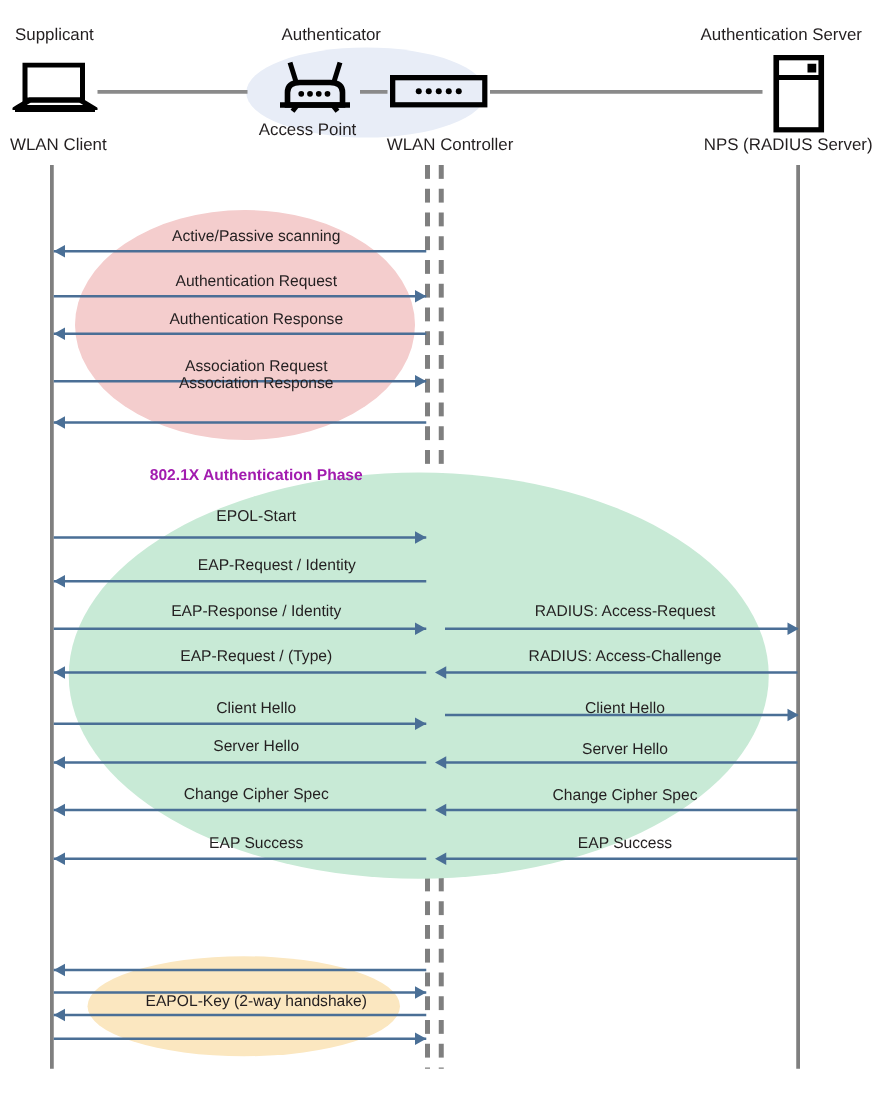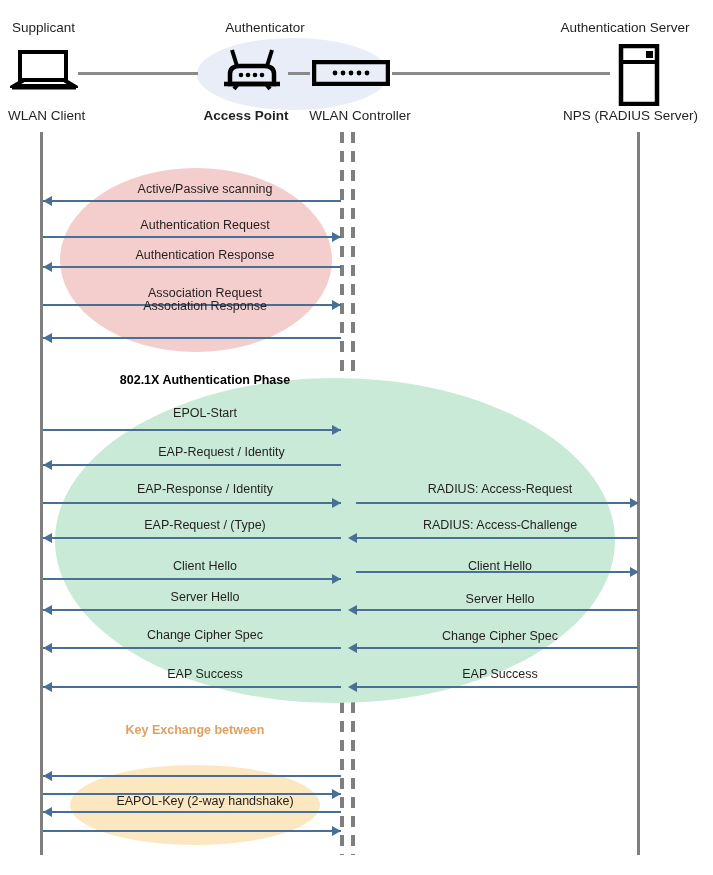--- a/index.html
+++ b/index.html
@@ -165,38 +165,37 @@
 
   <div class="icon-box" style="left:618px; top:44px;">
     <svg width="42" height="62" viewBox="0 0 42 62">
       <rect x="3" y="2" width="36" height="58" fill="none" stroke="#000" stroke-width="4.5"></rect>
       <line x1="3" y1="18" x2="39" y2="18" stroke="#000" stroke-width="4"></line>
       <rect x="28" y="7" width="7" height="7" fill="#000"></rect>
     </svg>
   </div>
 
   <div class="actor-sublabel" style="left:0px; top:108px; width:100px; text-align:left; padding-left:8px;">WLAN Client</div>
-  <div class="actor-sublabel" style="left:196px; top:108px; width:100px;font-weight:bold;">Access Point</div>
+  <div class="actor-sublabel" style="left:196px; top:96px; width:100px;">Access Point</div>
   <div class="actor-sublabel" style="left:300px; top:108px; width:120px;">WLAN Controller</div>
   <div class="actor-sublabel" style="left:548px; top:108px; width:165px;">NPS (RADIUS Server)</div>
 
   <div class="lifeline" style="left:40px; top:132px; height:723px;"></div>
   <div class="lifeline-dash" style="left:340px; top:132px; height:723px;"></div>
   <div class="lifeline-dash" style="left:351px; top:132px; height:723px;"></div>
   <div class="lifeline" style="left:637px; top:132px; height:723px;"></div>
 
   <div class="phase-blob blob-wireless" style="left:60px; top:168px; width:272px; height:184px;"></div>
   <div class="phase-blob blob-dot1x" style="left:55px; top:378px; width:560px; height:325px;"></div>
   <div class="phase-blob blob-key" style="left:70px; top:765px; width:250px; height:80px;"></div>
 
 
-  <div class="phase-caption" style="left:55px; top:371px; width:300px; color:#000000;">802.1X Authentication Phase</div>
+  <div class="phase-caption" style="left:55px; top:371px; width:300px; color:#a21caf;">802.1X Authentication Phase</div>
 
   <div class="phase-caption" style="left:65px; top:721px; width:260px; color:#e0a060;">
-    <div>Key Exchange between</div>
   </div>
 
   <div class="msg-label" style="left:205px; top:182px;">Active/Passive scanning</div>
   <div class="msg-line" style="left:43px; top:200px; width:298px;"></div>
   <div class="arrow-head arrow-left" style="left:43px; top:196px;"></div>
 
   <div class="msg-label" style="left:205px; top:218px;">Authentication Request</div>
   <div class="msg-line" style="left:43px; top:236px; width:298px;"></div>
   <div class="arrow-head arrow-right" style="left:332px; top:232px;"></div>
 

